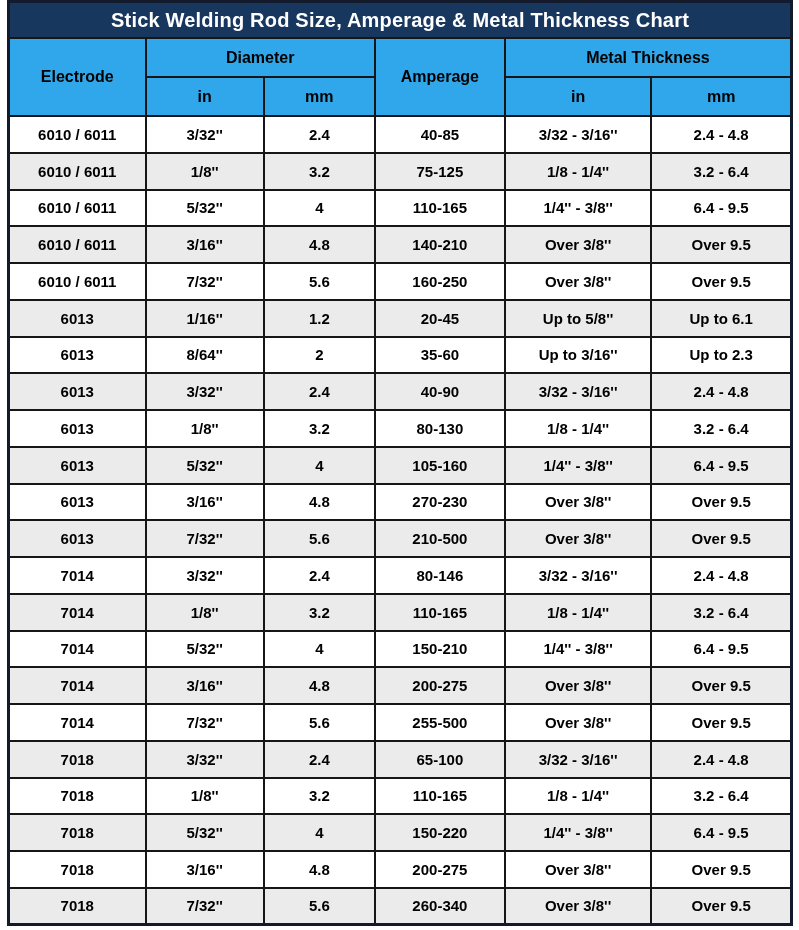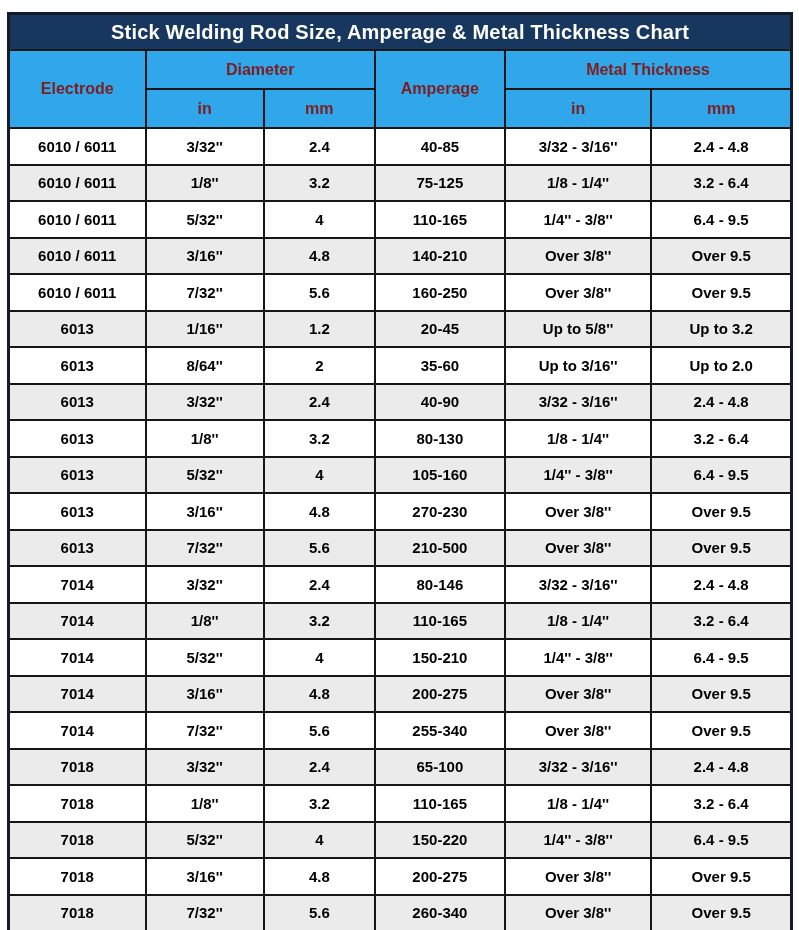--- a/index.html
+++ b/index.html
@@ -5,21 +5,21 @@
   html, body {
     margin: 0;
     padding: 0;
     background: #ffffff;
     font-family: "Liberation Sans", sans-serif;
   }
   .page {
     width: 799px;
     height: 930px;
     box-sizing: border-box;
-    padding: 12px 6px 4px 7px;
+    padding: 0 6px 4px 7px;
     background: #ffffff;
   }
   table.chart {
     width: 100%;
     height: 100%;
     border-collapse: collapse;
     table-layout: fixed;
     border: 3px solid #121a2b;
   }
   table.chart th, table.chart td {
@@ -34,21 +34,21 @@
     background: #17375e;
     color: #ffffff;
     font-size: 20px;
     font-weight: bold;
     height: 34px;
     letter-spacing: 0.2px;
     border-color: #121a2b;
   }
   .head-row th {
     background: #2fa7ea;
-    color: #7f1d1d;
+    color: #000000;
     font-size: 16px;
     font-weight: bold;
     height: 37px;
     border-color: #13243d;
   }
   tbody td {
     color: #000000;
     font-size: 15px;
     font-weight: bold;
     background: #ffffff;
@@ -130,29 +130,29 @@
           <td>160-250</td>
           <td>Over 3/8''</td>
           <td>Over 9.5</td>
         </tr>
         <tr>
           <td>6013</td>
           <td>1/16''</td>
           <td>1.2</td>
           <td>20-45</td>
           <td>Up to 5/8''</td>
-          <td>Up to 3.2</td>
+          <td>Up to 6.1</td>
         </tr>
         <tr>
           <td>6013</td>
           <td>8/64''</td>
           <td>2</td>
           <td>35-60</td>
           <td>Up to 3/16''</td>
-          <td>Up to 2.0</td>
+          <td>Up to 2.3</td>
         </tr>
         <tr>
           <td>6013</td>
           <td>3/32''</td>
           <td>2.4</td>
           <td>40-90</td>
           <td>3/32 - 3/16''</td>
           <td>2.4 - 4.8</td>
         </tr>
         <tr>
@@ -216,21 +216,21 @@
           <td>3/16''</td>
           <td>4.8</td>
           <td>200-275</td>
           <td>Over 3/8''</td>
           <td>Over 9.5</td>
         </tr>
         <tr>
           <td>7014</td>
           <td>7/32''</td>
           <td>5.6</td>
-          <td>255-340</td>
+          <td>255-500</td>
           <td>Over 3/8''</td>
           <td>Over 9.5</td>
         </tr>
         <tr>
           <td>7018</td>
           <td>3/32''</td>
           <td>2.4</td>
           <td>65-100</td>
           <td>3/32 - 3/16''</td>
           <td>2.4 - 4.8</td>

